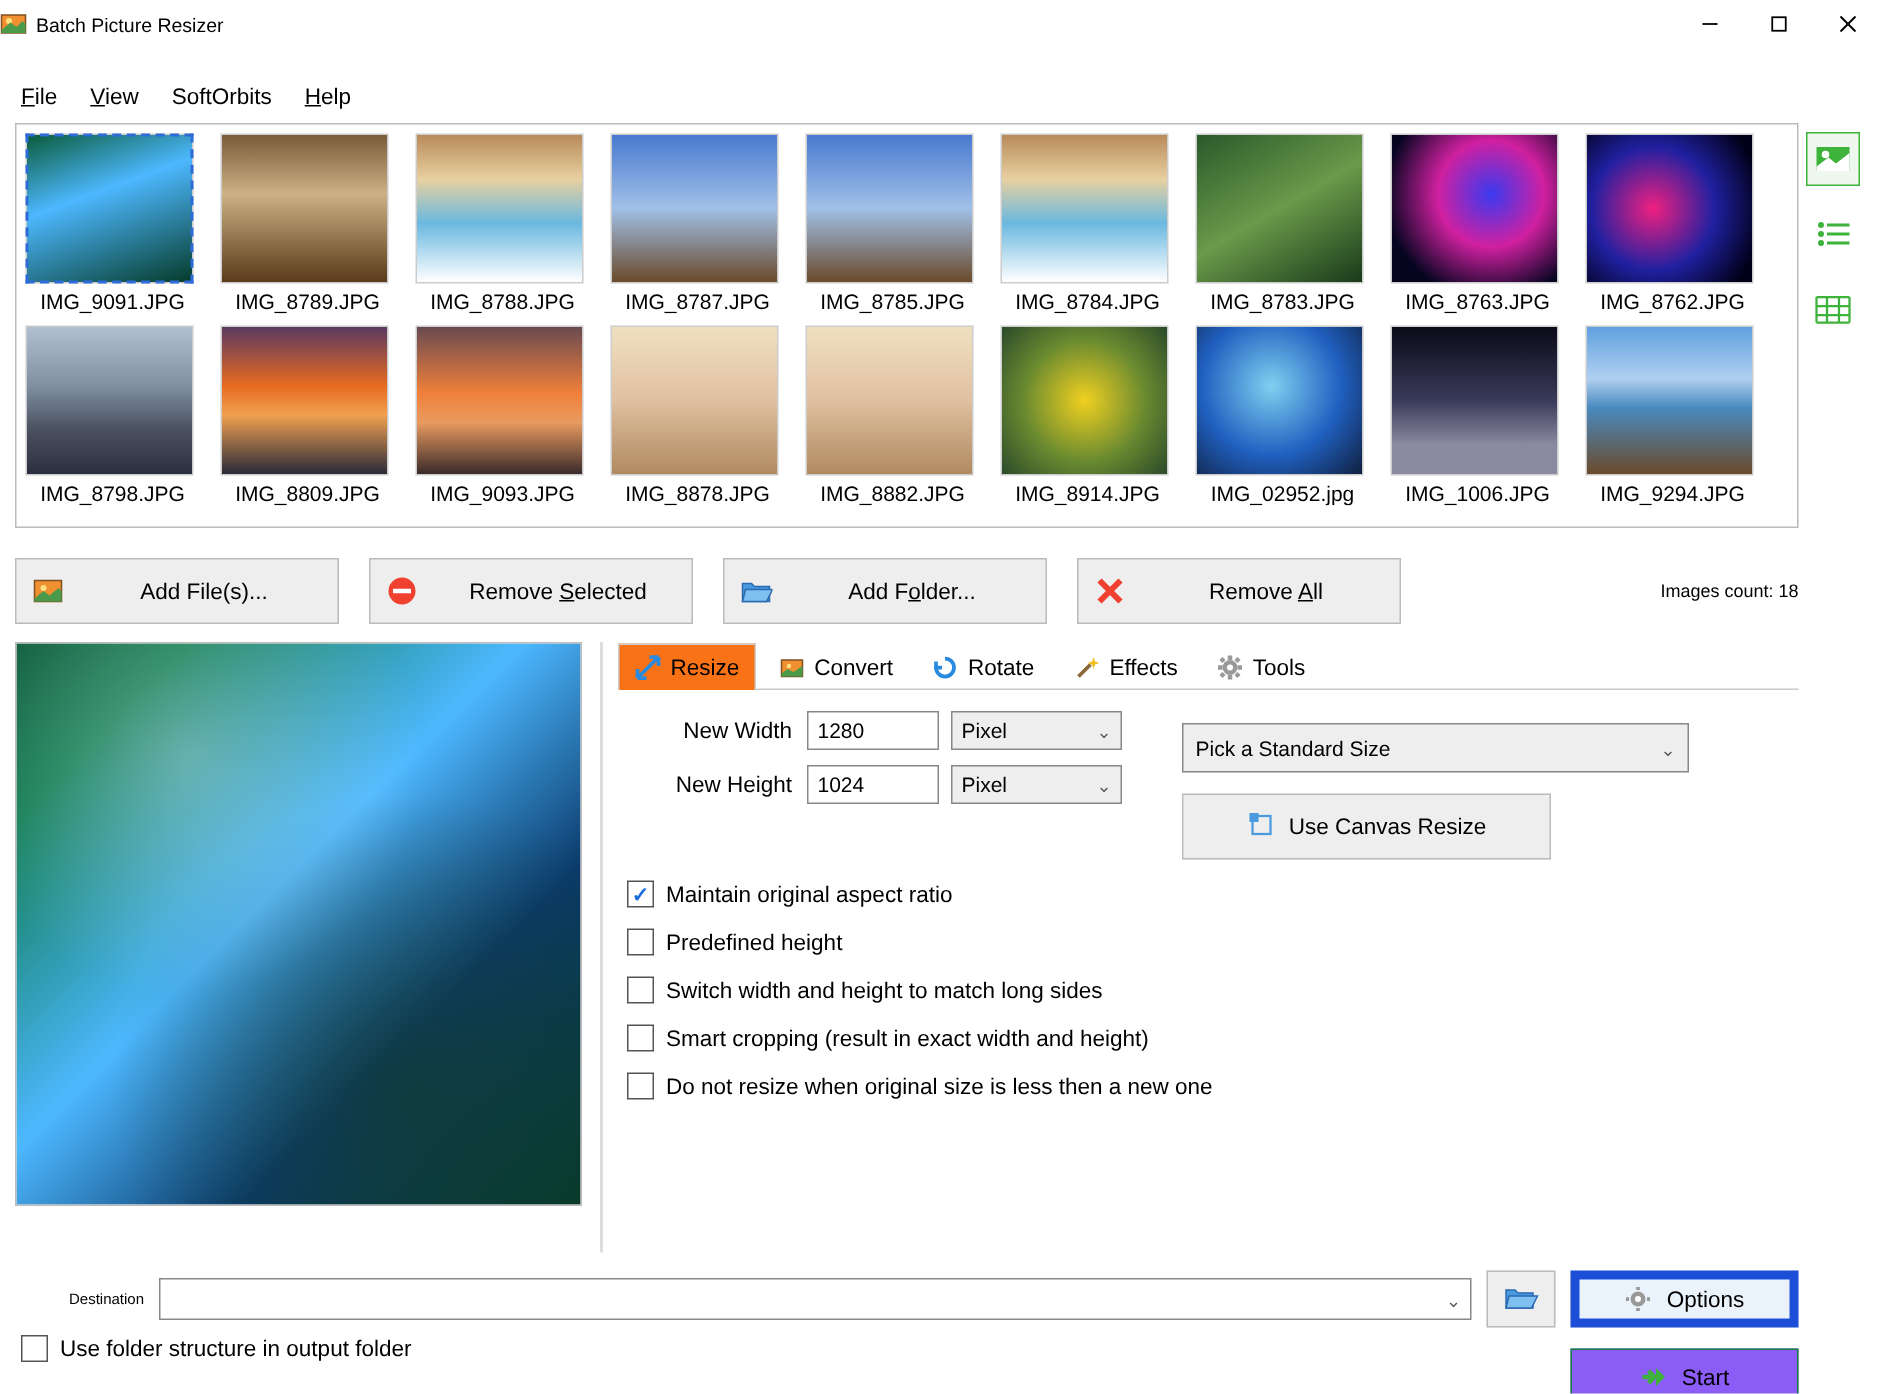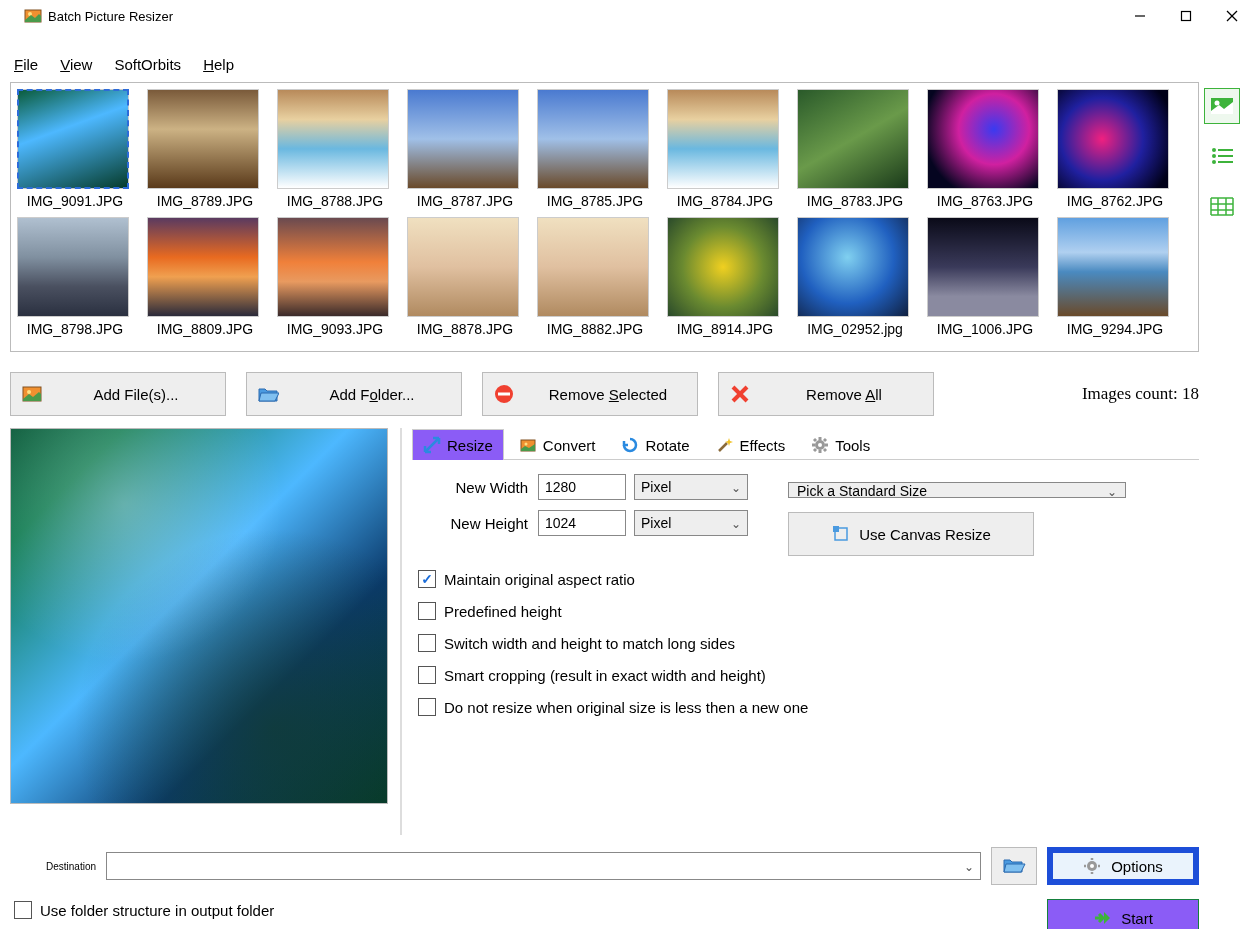--- a/index.html
+++ b/index.html
@@ -1,17 +1,17 @@
 <!DOCTYPE html>
 <html><head>
 <meta charset="utf-8">
 <style>
 * { box-sizing: border-box; margin: 0; padding: 0; font-family: "Segoe UI", Tahoma, sans-serif; }
 body { background: #fff; width: 1255px; height: 929px; overflow: hidden; font-size: 14px; color: #000; }
-.titlebar { height: 32px; display: flex; align-items: center; padding: 0 0 0 24px; background: #fff; }
+.titlebar { height: 32px; display: flex; align-items: center; padding: 0 0 0 0; background: #fff; }
 .titlebar .app-icon { width: 18px; height: 18px; margin-right: 6px; display: inline-flex; align-items: center; justify-content: center; }
 .titlebar .app-icon svg { width: 18px; height: 18px; }
 .titlebar .title { font-size: 13px; }
 .titlebar .win-controls { margin-left: auto; display: flex; }
 .titlebar .win-btn { width: 46px; height: 32px; display: flex; align-items: center; justify-content: center; font-size: 12px; color: #000; }
 .menubar { height: 28px; display: flex; align-items: center; padding: 0 10px; gap: 14px; font-size: 15px; margin-top: 18px; }
 .menubar .menu-item { padding: 2px 4px; }
 .content { display: flex; padding: 4px 10px 10px 10px; height: calc(929px - 60px); }
 .main-col { flex: 1; display: flex; flex-direction: column; }
 .side-col { width: 46px; display: flex; flex-direction: column; align-items: center; gap: 14px; padding-top: 6px; }
@@ -19,47 +19,47 @@
 .side-btn.active { border-color: #3db33b; background: #eef8ee; }
 .thumb-panel { border: 1px solid #bbb; padding: 6px; height: 270px; overflow: hidden; }
 .thumb-row { display: flex; gap: 14px; margin-bottom: 8px; }
 .thumb-item { width: 116px; text-align: center; }
 .thumb-img { width: 112px; height: 100px; border: 1px solid #ccc; display: flex; align-items: center; justify-content: center; overflow: hidden; }
 .thumb-item.selected .thumb-img { outline: 2px dashed #2d6cd9; outline-offset: -2px; }
 .thumb-label { font-size: 14px; margin-top: 4px; white-space: nowrap; overflow: hidden; }
 .toolbar { display: flex; gap: 20px; margin: 20px 0 12px 0; align-items: center; }
 .toolbar .btn { height: 44px; width: 216px; border: 1px solid #bbb; background: #eee; display: flex; align-items: center; gap: 14px; padding: 0 10px; font-size: 15px; }
 .toolbar .btn .icon { width: 22px; height: 22px; display: inline-flex; align-items: center; justify-content: center; }
-.toolbar .count { margin-left: auto; font-size: 17px; font-family: Liberation Serif, serif; }
+.toolbar .count { margin-left: auto; font-size: 12px; }
 .mid { display: flex; gap: 12px; flex: 1; min-height: 0; }
 .preview { width: 378px; height: 376px; border: 1px solid #bbb; background: linear-gradient(135deg, #0a5b3a 0%, #0d7a4f 15%, #4db8ff 45%, #0a3a6b 70%, #053b2a 100%); position: relative; overflow: hidden; }
 .preview::before { content: ""; position: absolute; inset: 0; background: radial-gradient(circle at 30% 20%, rgba(255,255,255,0.3), transparent 40%), radial-gradient(circle at 70% 80%, rgba(20,60,40,0.6), transparent 50%); }
 .tab-area { flex: 1; display: flex; flex-direction: column; border-left: 2px solid #ddd; padding-left: 10px; }
 .tabs { display: flex; gap: 4px; border-bottom: 1px solid #ccc; margin-bottom: 10px; }
 .tab { display: flex; align-items: center; gap: 6px; padding: 6px 10px; border: 1px solid transparent; border-bottom: none; position: relative; top: 1px; font-size: 15px; }
-.tab.active { border-color: #ccc; background: #8b5cf6; }
+.tab.active { border-color: #ccc; background: #f97316; }
 .tab .icon { width: 18px; height: 18px; display: inline-flex; align-items: center; justify-content: center; }
 .form { padding: 4px 0 0 6px; }
 .form-row { display: flex; align-items: center; margin-bottom: 10px; }
 .form-row label.lbl { width: 120px; text-align: right; padding-right: 10px; font-size: 15px; }
 .form-row input[type=text] { width: 88px; height: 26px; border: 1px solid #888; padding: 2px 6px; font-size: 14px; }
 .form-row .select { width: 114px; height: 26px; border: 1px solid #888; background: #eee; display: flex; align-items: center; justify-content: space-between; padding: 0 6px; margin-left: 8px; font-size: 14px; }
-.big-select { width: 338px; height: 16px; border: 1px solid #888; background: #eee; display: flex; align-items: flex-start; justify-content: space-between; padding: 0 8px; font-size: 14px; }
+.big-select { width: 338px; height: 33px; border: 1px solid #888; background: #eee; display: flex; align-items: center; justify-content: space-between; padding: 0 8px; font-size: 14px; }
 .canvas-btn { margin-top: 14px; width: 246px; height: 44px; border: 1px solid #bbb; background: #eee; display: flex; align-items: center; justify-content: center; gap: 10px; font-size: 15px; }
 .chk-row { display: flex; align-items: center; gap: 8px; margin: 14px 0; font-size: 15px; }
 .chk { width: 18px; height: 18px; border: 1px solid #555; display: inline-flex; align-items: center; justify-content: center; }
 .chk.checked::after { content: "✓"; color: #1a6cd9; font-weight: bold; font-size: 14px; }
 .dest-row { display: flex; align-items: center; gap: 10px; margin-top: 12px; }
 .dest-row label { font-size: 10px; }
 .dest-select { flex: 1; height: 28px; border: 1px solid #888; background: #fff; display: flex; align-items: center; justify-content: flex-end; padding: 0 6px; }
 .dest-browse { width: 46px; height: 38px; border: 1px solid #bbb; background: #eee; display: flex; align-items: center; justify-content: center; }
 .options-btn, .start-btn { width: 152px; height: 38px; display: flex; align-items: center; justify-content: center; gap: 10px; font-size: 15px; }
 .options-btn { border: 6px solid #1d4ed8; background: #eaf3fc; }
 .start-btn { border: 1px solid #15803d; background: #8b5cf6; margin-top: 14px; margin-left: auto; }
-.bottom-chk-row { margin-top: 16px; }
+.bottom-chk-row { margin-top: 5px; }
 .chev::after { content: "⌄"; font-size: 12px; color: #555; }
 .right-group { display:flex; flex-direction:column; gap:14px; margin-left:auto; }
 
 .g-forest { background: linear-gradient(160deg,#0a5b3a,#4db8ff 40%,#053b2a); }
 .g-indoor { background: linear-gradient(180deg,#7a5a3a,#ccb284 40%,#5a3a1a); }
 .g-beach { background: linear-gradient(180deg,#b88a5a,#e8d0a0 30%,#6ab8e0 60%,#ffffff); }
 .g-sky { background: linear-gradient(180deg,#4a7ad0,#a0c0e8 50%,#6a4a2a); }
 .g-jungle { background: linear-gradient(150deg,#2a5a2a,#6a9a4a,#1a3a1a); }
 .g-neon { background: radial-gradient(circle at 60% 40%,#3a3af0 0%,#d020a0 40%,#050520 80%); }
 .g-neon2 { background: radial-gradient(circle at 40% 50%,#f02080,#2020a0 50%,#000018 90%); }
@@ -200,34 +200,34 @@
               <rect x="2" y="4" width="18" height="14" fill="#f09030" stroke="#805020"></rect>
               <circle cx="8" cy="9" r="2" fill="#ffe080"></circle>
               <path d="M2 16 L8 11 L12 14 L18 9 L20 11 L20 18 L2 18 Z" fill="#4a9a4a"></path>
             </svg>
           </span>
         <span style="flex:1;text-align:center"><span>Add File(s)...</span></span>
       </div>
       <div class="btn">
         <span class="icon">
             <svg viewBox="0 0 22 22">
+              <circle cx="11" cy="11" r="9" fill="#f04030"></circle>
+              <rect x="5" y="9.5" width="12" height="3" fill="#fff"></rect>
+            </svg>
+          </span>
+        <span style="flex:1;text-align:center">Remove <span style="text-decoration:underline">S</span>elected</span>
+      </div>
+      <div class="btn">
+        <span class="icon">
+            <svg viewBox="0 0 22 22">
               <path d="M2 6 L8 6 L10 8 L20 8 L20 18 L2 18 Z" fill="#4a9ae0" stroke="#2a6ab0"></path>
               <path d="M4 10 L22 10 L18 18 L2 18 Z" fill="#80c0f0" stroke="#2a6ab0"></path>
             </svg>
           </span>
         <span style="flex:1;text-align:center">Add F<span style="text-decoration:underline">o</span>lder...</span>
-      </div>
-      <div class="btn">
-        <span class="icon">
-            <svg viewBox="0 0 22 22">
-              <circle cx="11" cy="11" r="9" fill="#f04030"></circle>
-              <rect x="5" y="9.5" width="12" height="3" fill="#fff"></rect>
-            </svg>
-          </span>
-        <span style="flex:1;text-align:center">Remove <span style="text-decoration:underline">S</span>elected</span>
       </div>
       <div class="btn">
         <span class="icon">
             <svg viewBox="0 0 22 22">
               <line x1="4" y1="4" x2="18" y2="18" stroke="#f04030" stroke-width="4"></line>
               <line x1="18" y1="4" x2="4" y2="18" stroke="#f04030" stroke-width="4"></line>
             </svg>
           </span>
         <span style="flex:1;text-align:center">Remove <span style="text-decoration:underline">A</span>ll</span>
       </div>

